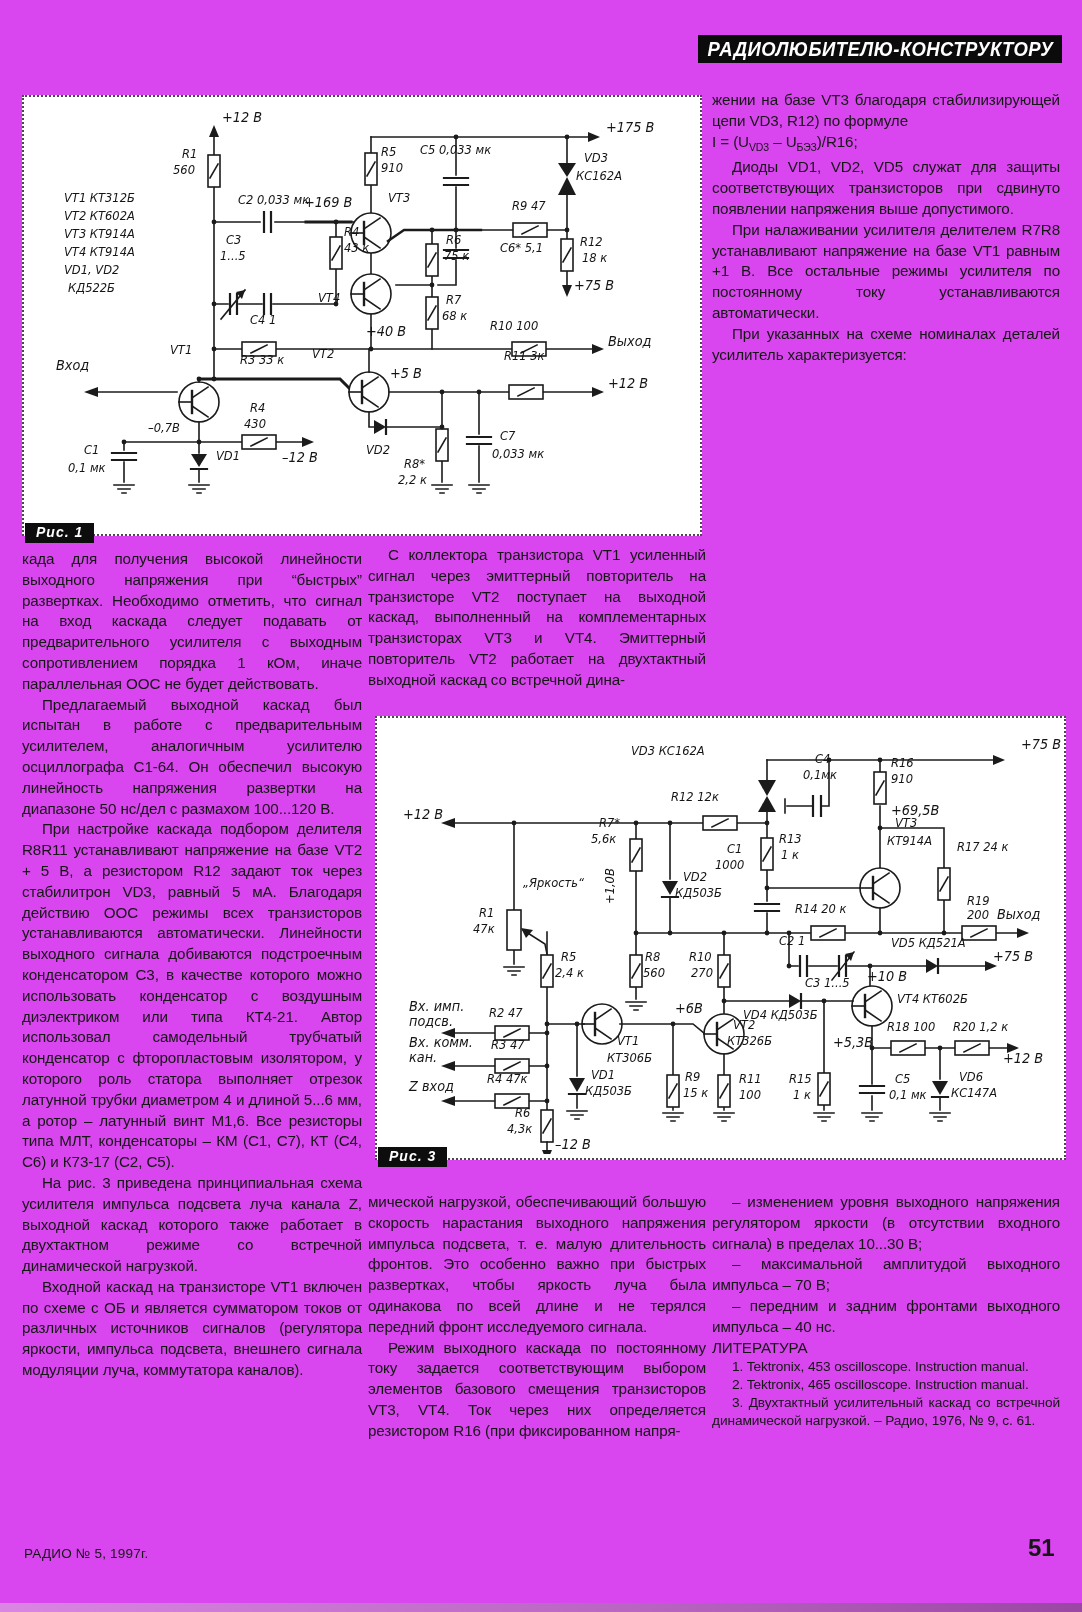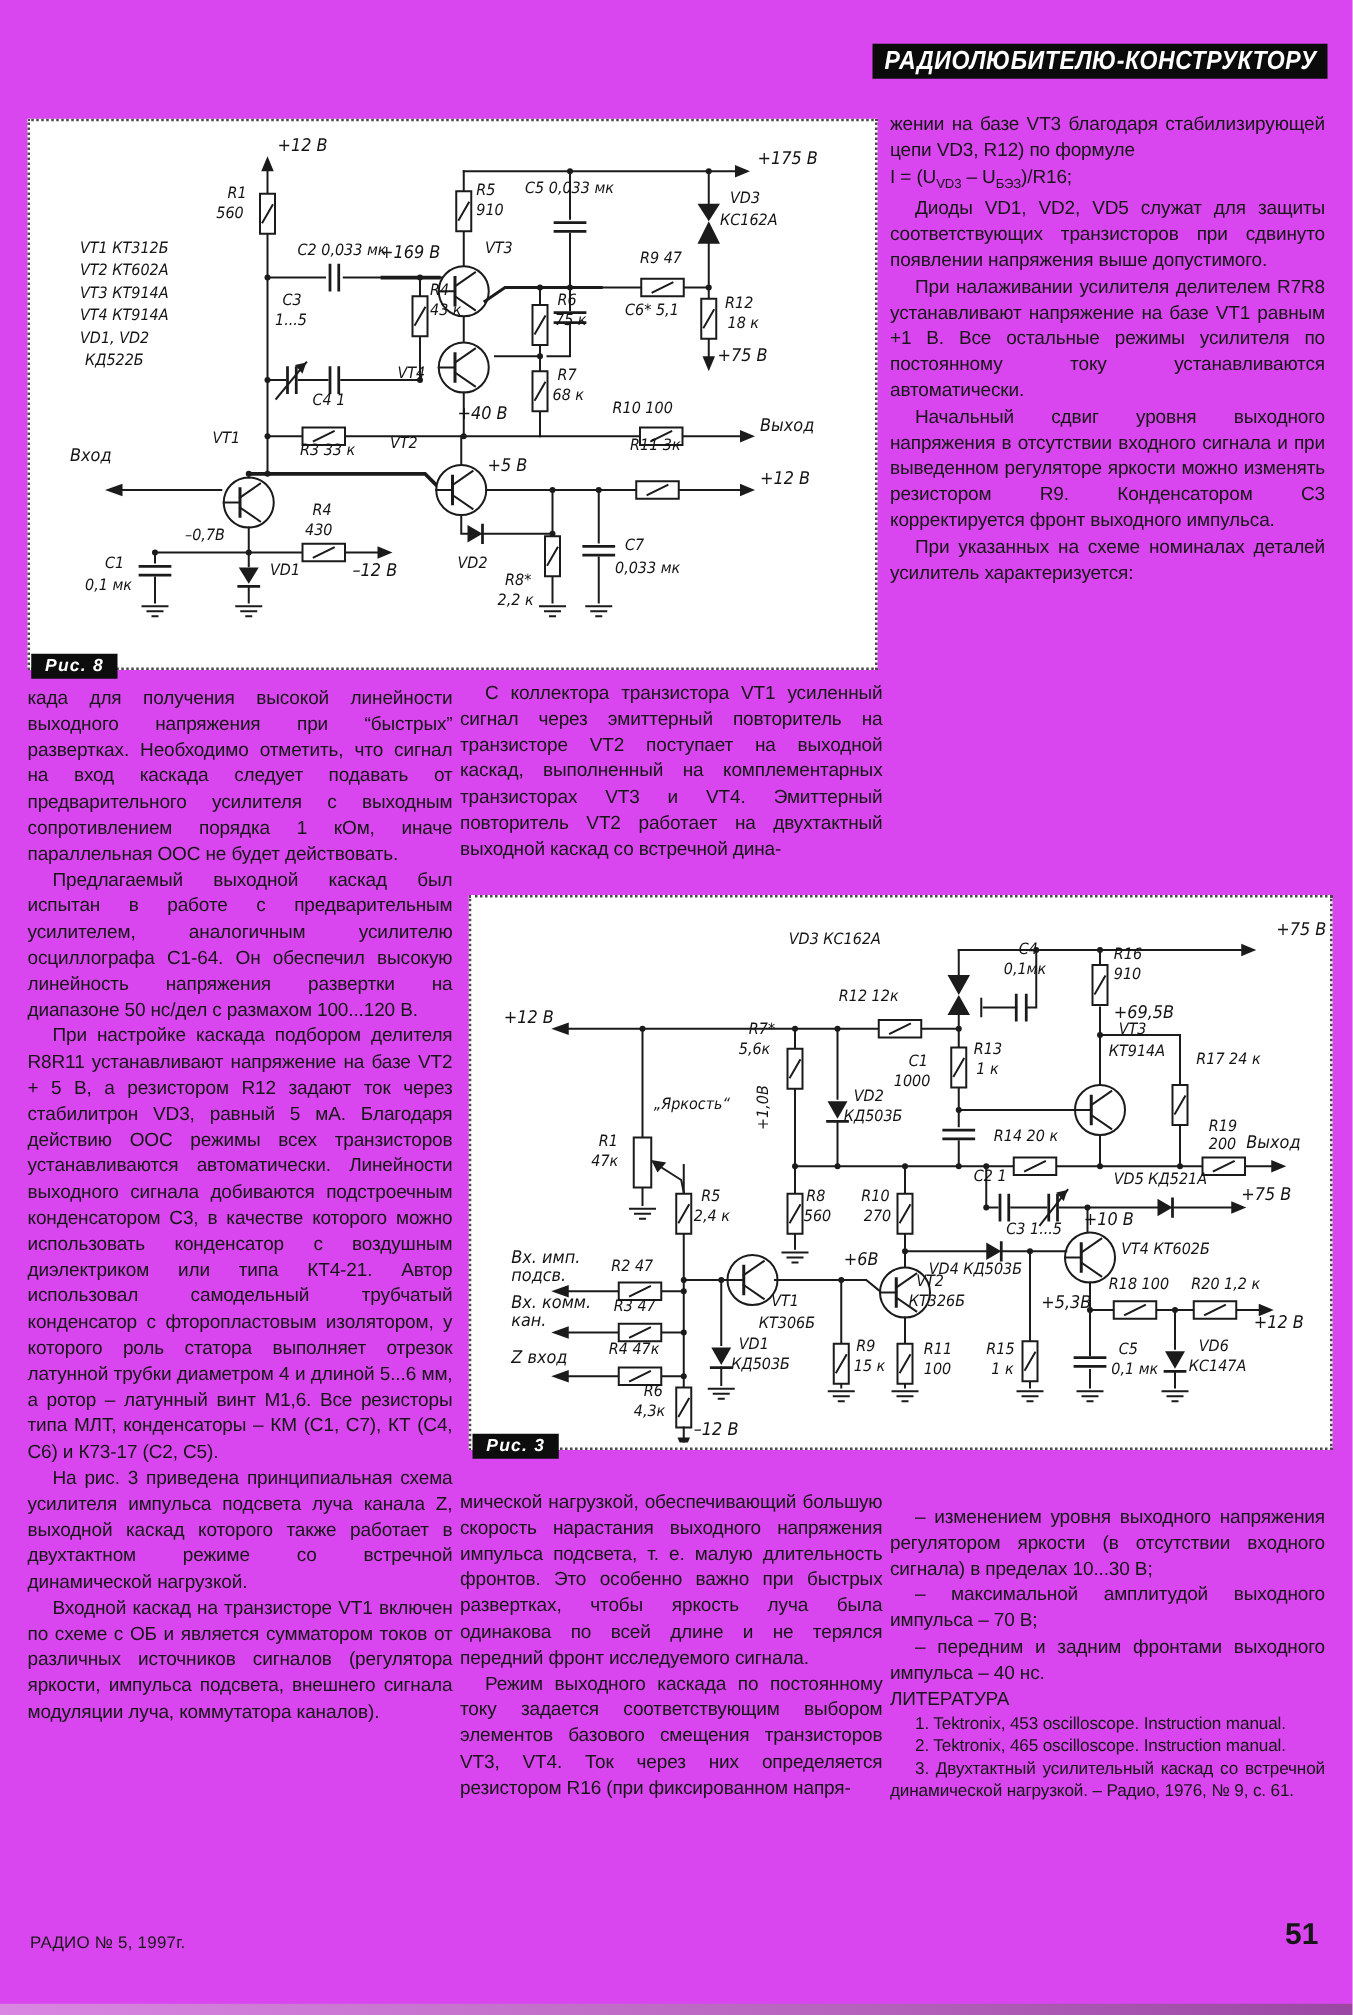--- a/index.html
+++ b/index.html
@@ -199,28 +199,27 @@
     <span class="lbl b" style="left:258px;top:354px">–12 В</span>
     <span class="lbl" style="left:342px;top:346px">VD2</span>
     <span class="lbl" style="left:380px;top:360px">R8*</span>
     <span class="lbl" style="left:374px;top:376px">2,2 к</span>
     <span class="lbl" style="left:476px;top:332px">С7</span>
     <span class="lbl" style="left:468px;top:350px">0,033 мк</span>
     <span class="lbl" style="left:60px;top:346px">С1</span>
     <span class="lbl" style="left:44px;top:364px">0,1 мк</span>
     <span class="lbl" style="left:192px;top:352px">VD1</span>
   </div>
-  <div class="figcap" style="left:25px;top:523px;">Рис. 8</div>
+  <div class="figcap" style="left:25px;top:523px;">Рис. 1</div>
 
   <div class="tcol" style="left:712px;top:90px;width:348px;">
     <p class="ni">жении на базе VT3 благодаря стабилизирующей цепи VD3, R12) по формуле</p>
     <p class="formula ni"><span>I = (U</span><sub>VD3</sub><span> – U</span><sub>БЭЗ</sub><span>)/R16;</span></p>
     <p>Диоды VD1, VD2, VD5 служат для защиты соответствующих транзисторов при сдвинуто появлении напряжения выше допустимого.</p>
     <p>При налаживании усилителя делителем R7R8 устанавливают напряжение на базе VT1 равным +1 В. Все остальные режимы усилителя по постоянному току устанавливаются автоматически.</p>
-    <p>Начальный сдвиг уровня выходного напряжения в отсутствии входного сигнала и при выведенном регуляторе яркости можно изменять резистором R9. Конденсатором С3 корректируется фронт выходного импульса.</p>
     <p>При указанных на схеме номиналах деталей усилитель характеризуется:</p>
   </div>
 
   <div class="tcol" style="left:22px;top:549px;width:340px;">
     <p class="ni">када для получения высокой линейности выходного напряжения при “быстрых” развертках. Необходимо отметить, что сигнал на вход каскада следует подавать от предварительного усилителя с выходным сопротивлением порядка 1 кОм, иначе параллельная ООС не будет действовать.</p>
     <p>Предлагаемый выходной каскад был испытан в работе с предварительным усилителем, аналогичным усилителю осциллографа С1-64. Он обеспечил высокую линейность напряжения развертки на диапазоне 50 нс/дел с размахом 100...120 В.</p>
     <p>При настройке каскада подбором делителя R8R11 устанавливают напряжение на базе VT2 + 5 В, а резистором R12 задают ток через стабилитрон VD3, равный 5 мА. Благодаря действию ООС режимы всех транзисторов устанавливаются автоматически. Линейности выходного сигнала добиваются подстроечным конденсатором С3, в качестве которого можно использовать конденсатор с воздушным диэлектриком или типа КТ4-21. Автор использовал самодельный трубчатый конденсатор с фторопластовым изолятором, у которого роль статора выполняет отрезок латунной трубки диаметром 4 и длиной 5...6 мм, а ротор – латунный винт М1,6. Все резисторы типа МЛТ, конденсаторы – КМ (С1, С7), КТ (С4, С6) и К73-17 (С2, С5).</p>
     <p>На рис. 3 приведена принципиальная схема усилителя импульса подсвета луча канала Z, выходной каскад которого также работает в двухтактном режиме со встречной динамической нагрузкой.</p>
     <p>Входной каскад на транзисторе VT1 включен по схеме с ОБ и является сумматором токов от различных источников сигналов (регулятора яркости, импульса подсвета, внешнего сигнала модуляции луча, коммутатора каналов).</p>
   </div>
@@ -422,21 +421,21 @@
     <span class="lbl" style="left:130px;top:404px">4,3к</span>
     <span class="lbl b" style="left:178px;top:420px">–12 В</span>
   </div>
   <div class="figcap" style="left:378px;top:1147px;">Рис. 3</div>
 
   <div class="tcol" style="left:368px;top:1192px;width:338px;">
     <p class="ni">мической нагрузкой, обеспечивающий большую скорость нарастания выходного напряжения импульса подсвета, т. е. малую длительность фронтов. Это особенно важно при быстрых развертках, чтобы яркость луча была одинакова по всей длине и не терялся передний фронт исследуемого сигнала.</p>
     <p>Режим выходного каскада по постоянному току задается соответствующим выбором элементов базового смещения транзисторов VT3, VT4. Ток через них определяется резистором R16 (при фиксированном напря-</p>
   </div>
 
-  <div class="tcol" style="left:712px;top:1192px;width:348px;margin-top:12px;">
+  <div class="tcol" style="left:712px;top:1192px;width:348px;">
     <p>– изменением уровня выходного напряжения регулятором яркости (в отсутствии входного сигнала) в пределах 10...30 В;</p>
     <p>– максимальной амплитудой выходного импульса – 70 В;</p>
     <p>– передним и задним фронтами выходного импульса – 40 нс.</p>
     <p class="lit-h ni">ЛИТЕРАТУРА</p>
     <div class="refs">
       <p>1. Tektronix, 453 oscilloscope. Instruction manual.</p>
       <p>2. Tektronix, 465 oscilloscope. Instruction manual.</p>
       <p>3. Двухтактный усилительный каскад со встречной динамической нагрузкой. – Радио, 1976, № 9, с. 61.</p>
     </div>
   </div>

